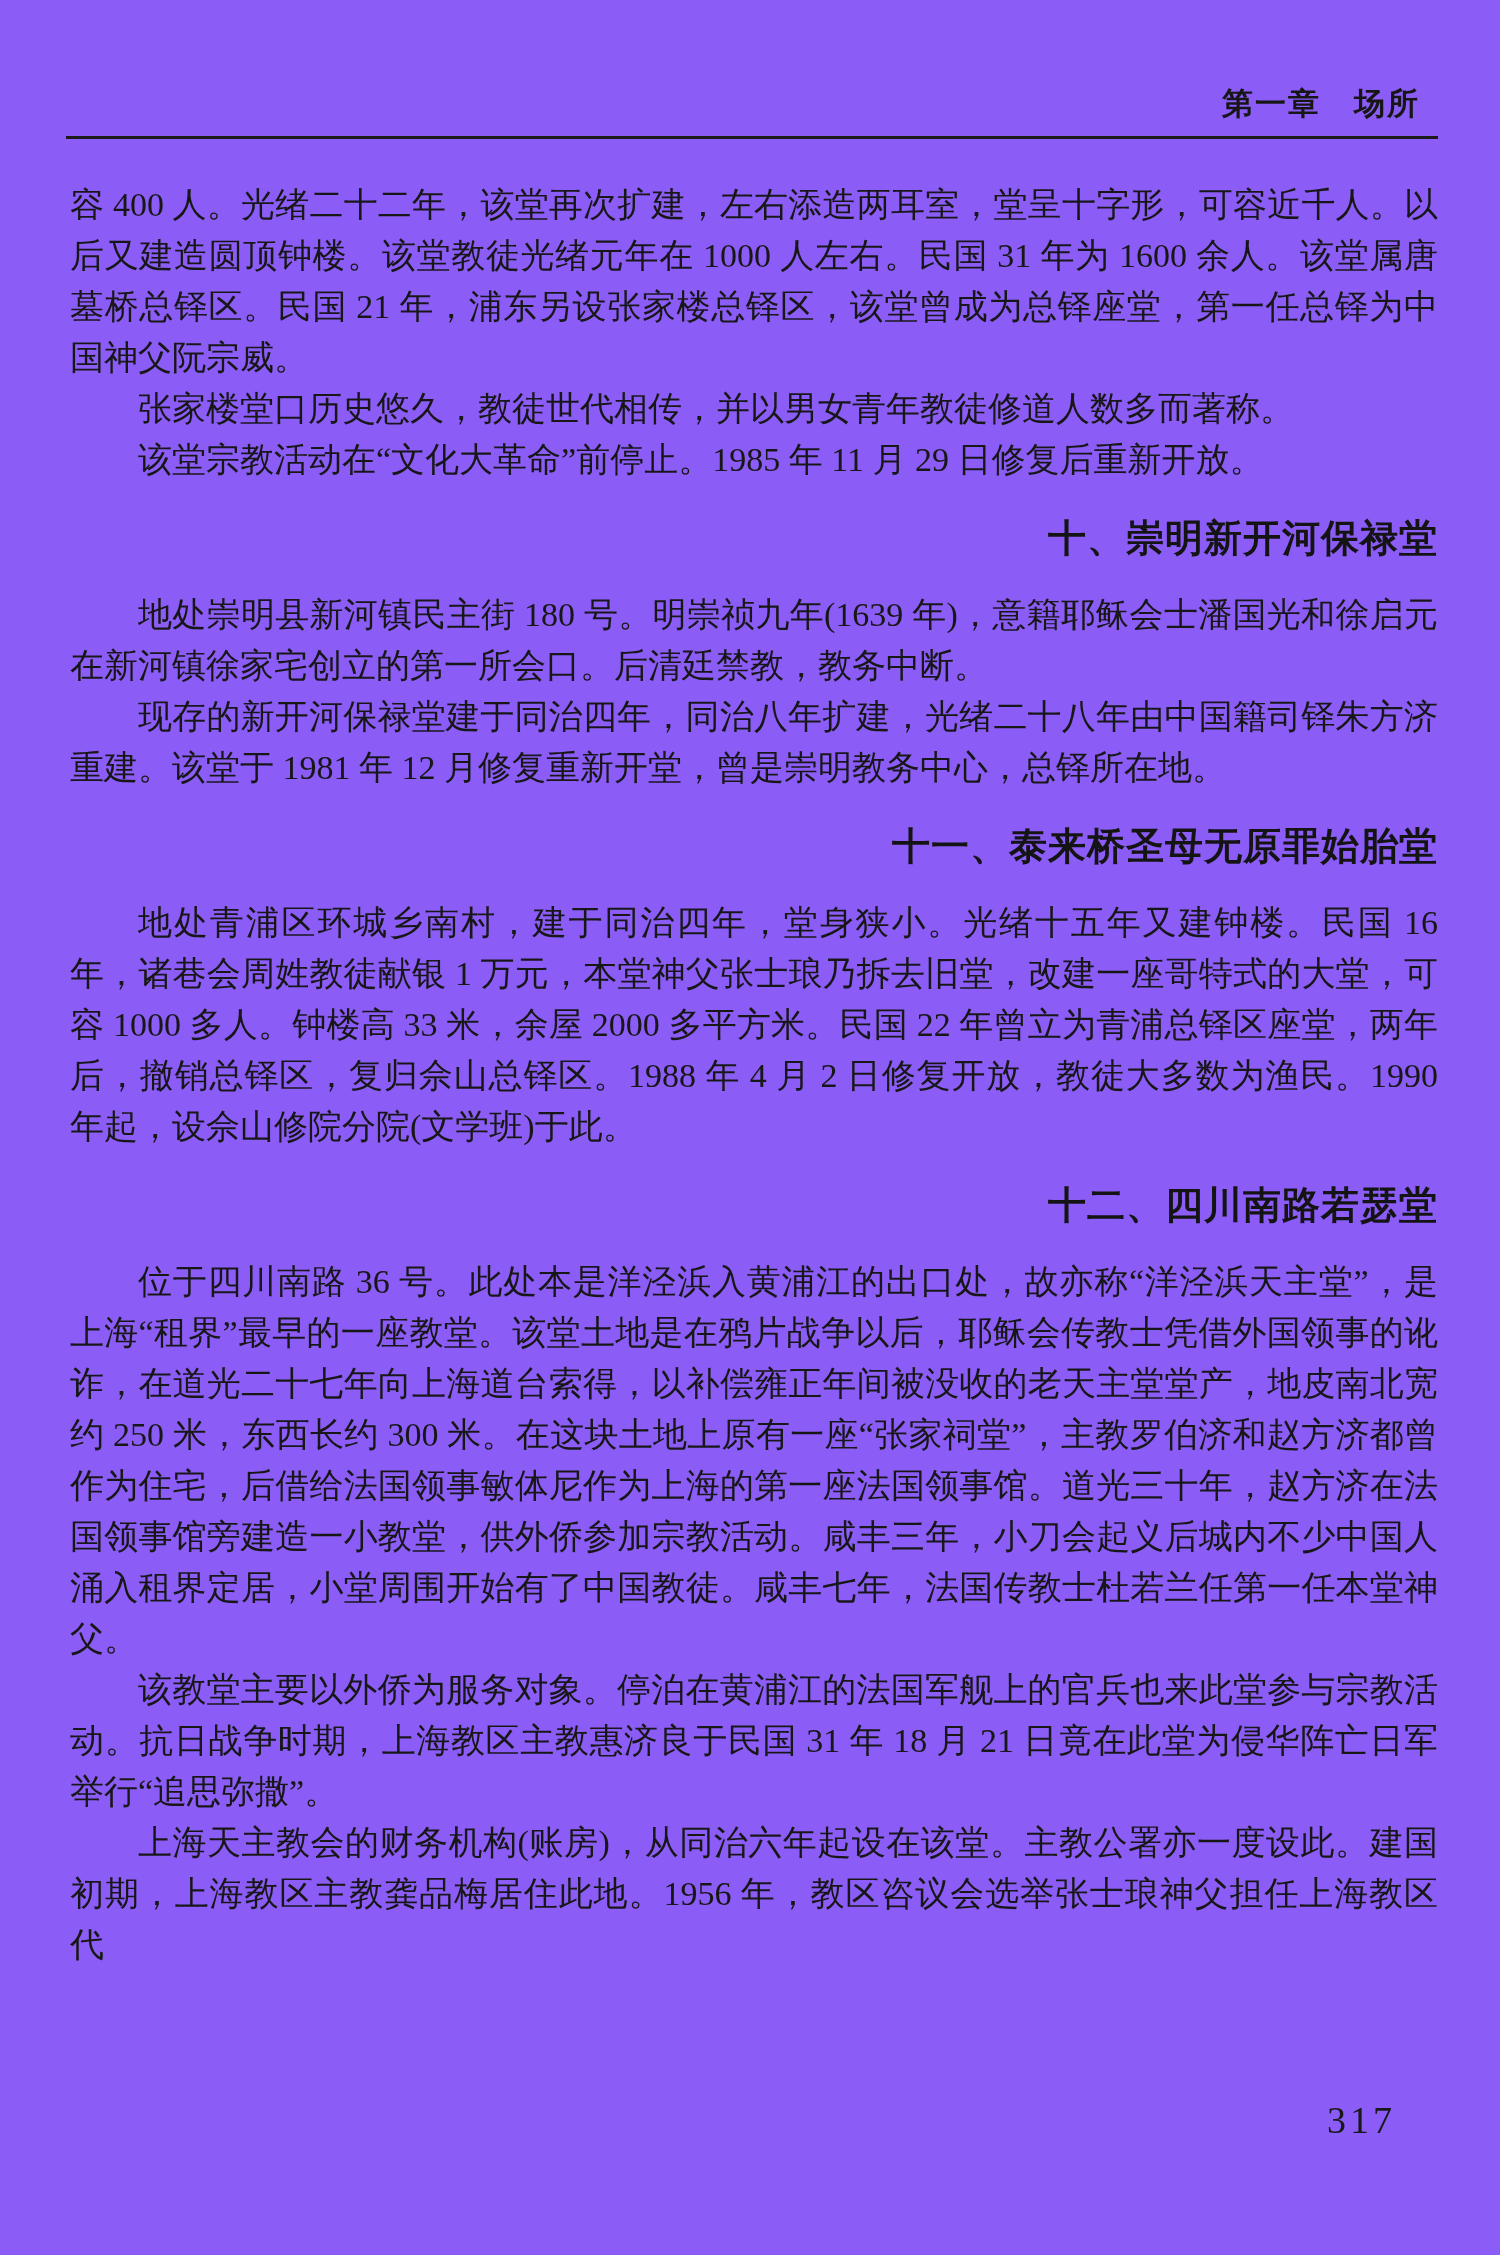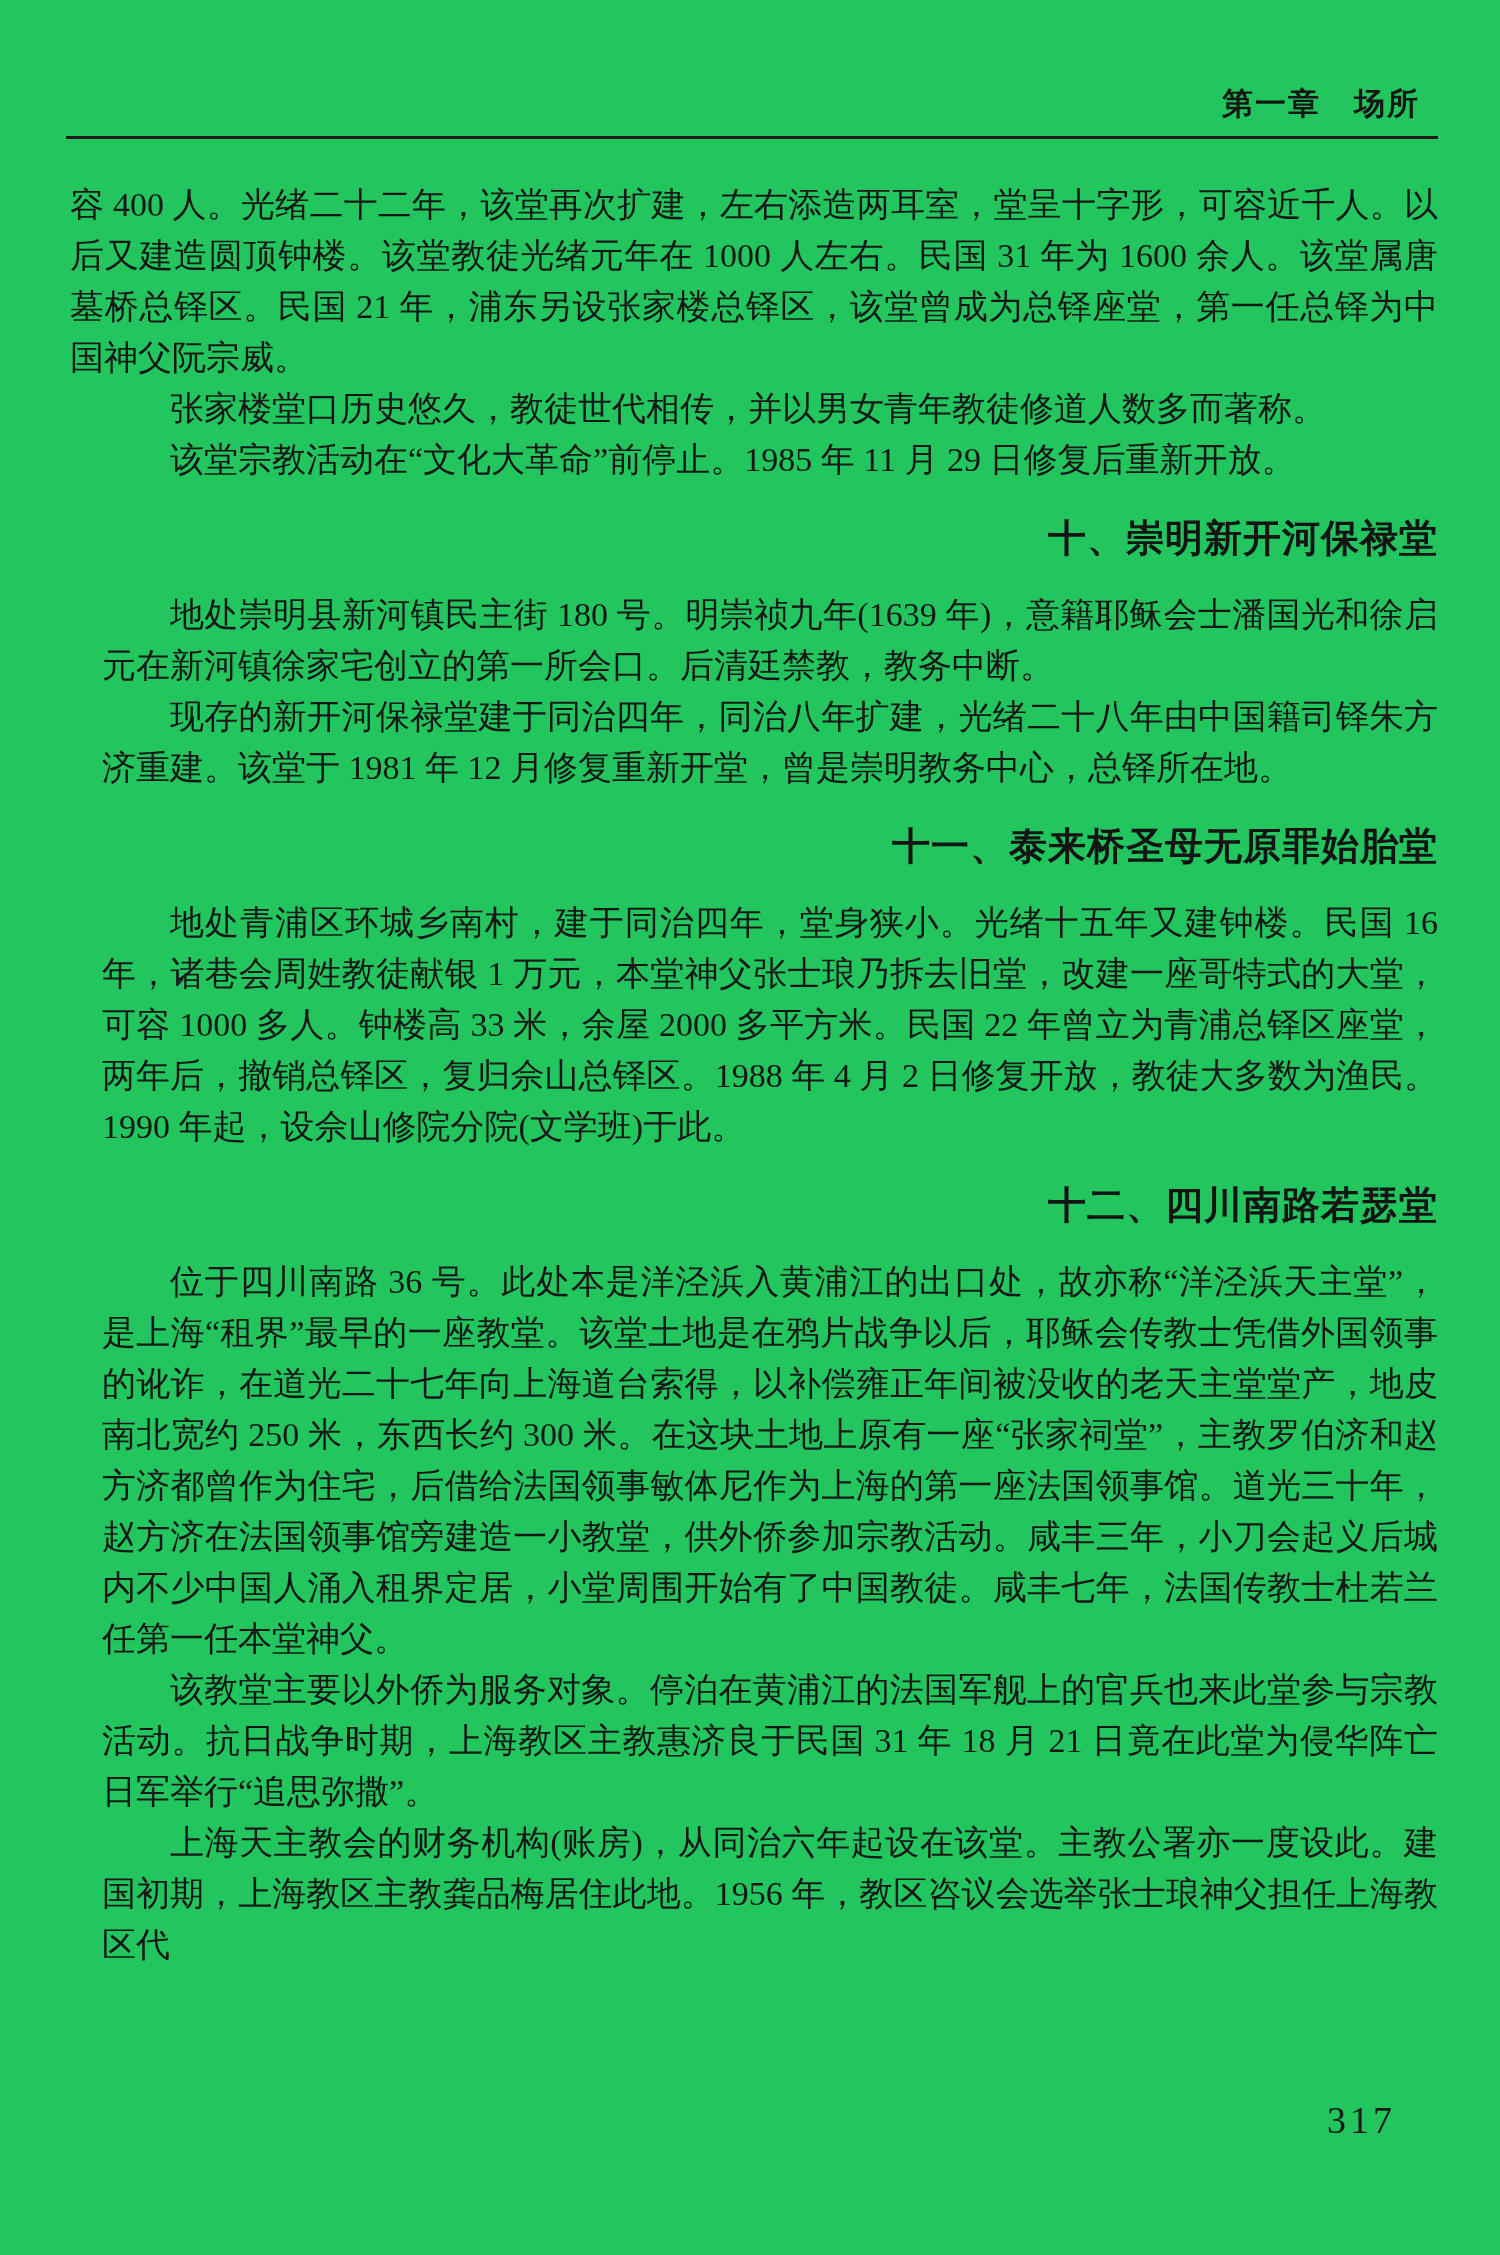--- a/index.html
+++ b/index.html
@@ -5,21 +5,21 @@
   html, body {
     margin: 0;
     padding: 0;
     background: #e8e8e8;
   }
   .page {
     position: relative;
     width: 1500px;
     height: 2255px;
     margin: 0 auto;
-    background: #22c55e;
+    background: #8b5cf6;
     color: #1a1a1a;
     overflow: hidden;
     font-family: "Liberation Serif", "DejaVu Serif", serif;
   }
   .running-header {
     padding-top: 86px;
     padding-right: 80px;
     text-align: right;
     font-family: "Liberation Sans", "DejaVu Sans", sans-serif;
     font-weight: bold;
@@ -39,21 +39,20 @@
     line-height: 51px;
     text-align: justify;
     color: #171717;
   }
   .body-text p {
     margin: 0;
     word-break: break-all;
   }
   .body-text p.indent {
     text-indent: 2em;
-    margin-left: 32px;
   }
   .body-text h2.section-heading {
     font-family: "Liberation Sans", "DejaVu Sans", sans-serif;
     font-weight: bold;
     font-size: 38px;
     line-height: 54px;
     margin: 26px 0 24px 0;
     text-indent: 2em;
     letter-spacing: 1px;
     color: #141414;

